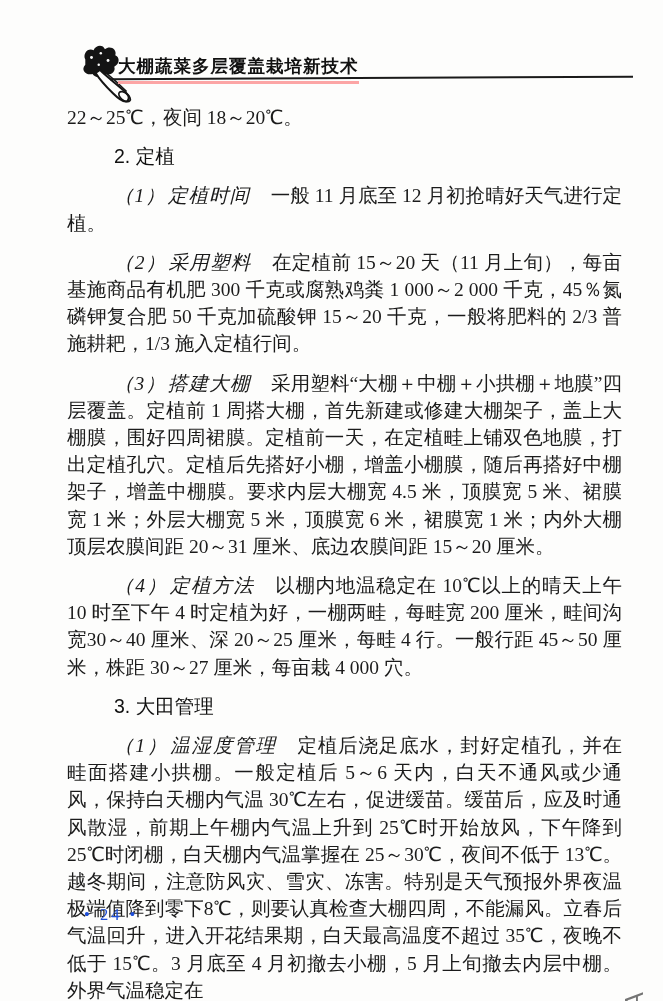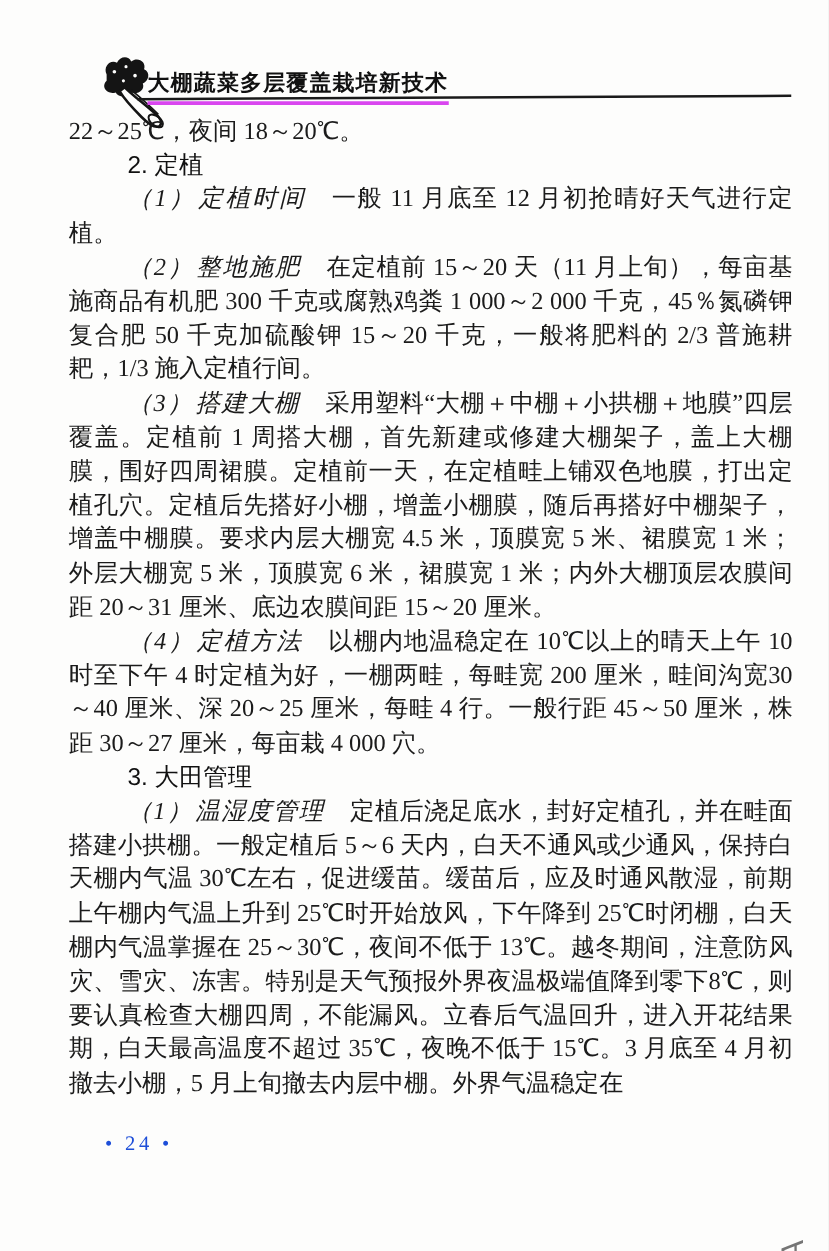--- a/index.html
+++ b/index.html
@@ -12,33 +12,33 @@
     color:#1b1b1b;
   }
   
   .header{position:absolute;top:0;left:0;width:100%;height:90px;}
   .veg{position:absolute;left:76px;top:44px;width:62px;height:62px;}
   .htitle{
     position:absolute;left:118px;top:54px;
     font-family:"Liberation Sans", sans-serif;
     font-weight:bold;font-size:17.5px;letter-spacing:1px;
     color:#111;
-    padding-bottom:3px;border-bottom:3px solid #d946ef;
+    padding-bottom:3px;border-bottom:3px solid #fca5a5;
   }
   .hrule{
     position:absolute;left:110px;top:77px;width:523px;height:2px;
     background:#1a1a1a;transform:rotate(-0.3deg);
   }
   
   .body{
     position:absolute;left:55px;top:92px;width:579px;
     font-size:19.5px;line-height:27.2px;
     text-align:justify;
   }
-  .body p,.body h3{margin:0;padding:0;}
+  .body p,.body h3{margin:12px;padding:0;}
   .cont{text-indent:0;}
   .para{text-indent:47px;}
   .sec{
     text-indent:47px;font-size:19.5px;line-height:27.2px;
     font-family:"Liberation Sans", sans-serif;
     font-weight:normal;color:#111;
   }
   .kai{font-style:italic;letter-spacing:1px;}
   .inum{margin-right:2px;}
   .ilabel{margin-right:1.05em;}
@@ -77,21 +77,21 @@
   </header>
 
   <main class="body">
     <p class="cont">22～25℃，夜间 18～20℃。</p>
 
 
     <h3 class="sec">2. 定植</h3>
 
     <p class="para"><span class="kai inum">（1）</span><span class="kai ilabel">定植时间</span><span>一般 11 月底至 12 月初抢晴好天气进行定植。</span></p>
 
-    <p class="para"><span class="kai inum">（2）</span><span class="kai ilabel">整地施肥</span><span>在定植前 15～20 天（11 月上旬），每亩基施商品有机肥 300 千克或腐熟鸡粪 1 000～2 000 千克，45％氮磷钾复合肥 50 千克加硫酸钾 15～20 千克，一般将肥料的 2/3 普施耕耙，1/3 施入定植行间。</span></p>
+    <p class="para"><span class="kai inum">（2）</span><span class="kai ilabel">采用塑料</span><span>在定植前 15～20 天（11 月上旬），每亩基施商品有机肥 300 千克或腐熟鸡粪 1 000～2 000 千克，45％氮磷钾复合肥 50 千克加硫酸钾 15～20 千克，一般将肥料的 2/3 普施耕耙，1/3 施入定植行间。</span></p>
 
     <p class="para"><span class="kai inum">（3）</span><span class="kai ilabel">搭建大棚</span><span>采用塑料“大棚＋中棚＋小拱棚＋地膜”四层覆盖。定植前 1 周搭大棚，首先新建或修建大棚架子，盖上大棚膜，围好四周裙膜。定植前一天，在定植畦上铺双色地膜，打出定植孔穴。定植后先搭好小棚，增盖小棚膜，随后再搭好中棚架子，增盖中棚膜。要求内层大棚宽 4.5 米，顶膜宽 5 米、裙膜宽 1 米；外层大棚宽 5 米，顶膜宽 6 米，裙膜宽 1 米；内外大棚顶层农膜间距 20～31 厘米、底边农膜间距 15～20 厘米。</span></p>
 
     <p class="para"><span class="kai inum">（4）</span><span class="kai ilabel">定植方法</span><span>以棚内地温稳定在 10℃以上的晴天上午 10 时至下午 4 时定植为好，一棚两畦，每畦宽 200 厘米，畦间沟宽30～40 厘米、深 20～25 厘米，每畦 4 行。一般行距 45～50 厘米，株距 30～27 厘米，每亩栽 4 000 穴。</span></p>
 
     <h3 class="sec">3. 大田管理</h3>
 
     <p class="para"><span class="kai inum">（1）</span><span class="kai ilabel">温湿度管理</span><span>定植后浇足底水，封好定植孔，并在畦面搭建小拱棚。一般定植后 5～6 天内，白天不通风或少通风，保持白天棚内气温 30℃左右，促进缓苗。缓苗后，应及时通风散湿，前期上午棚内气温上升到 25℃时开始放风，下午降到 25℃时闭棚，白天棚内气温掌握在 25～30℃，夜间不低于 13℃。越冬期间，注意防风灾、雪灾、冻害。特别是天气预报外界夜温极端值降到零下8℃，则要认真检查大棚四周，不能漏风。立春后气温回升，进入开花结果期，白天最高温度不超过 35℃，夜晚不低于 15℃。3 月底至 4 月初撤去小棚，5 月上旬撤去内层中棚。外界气温稳定在</span></p>
   </main>
 

